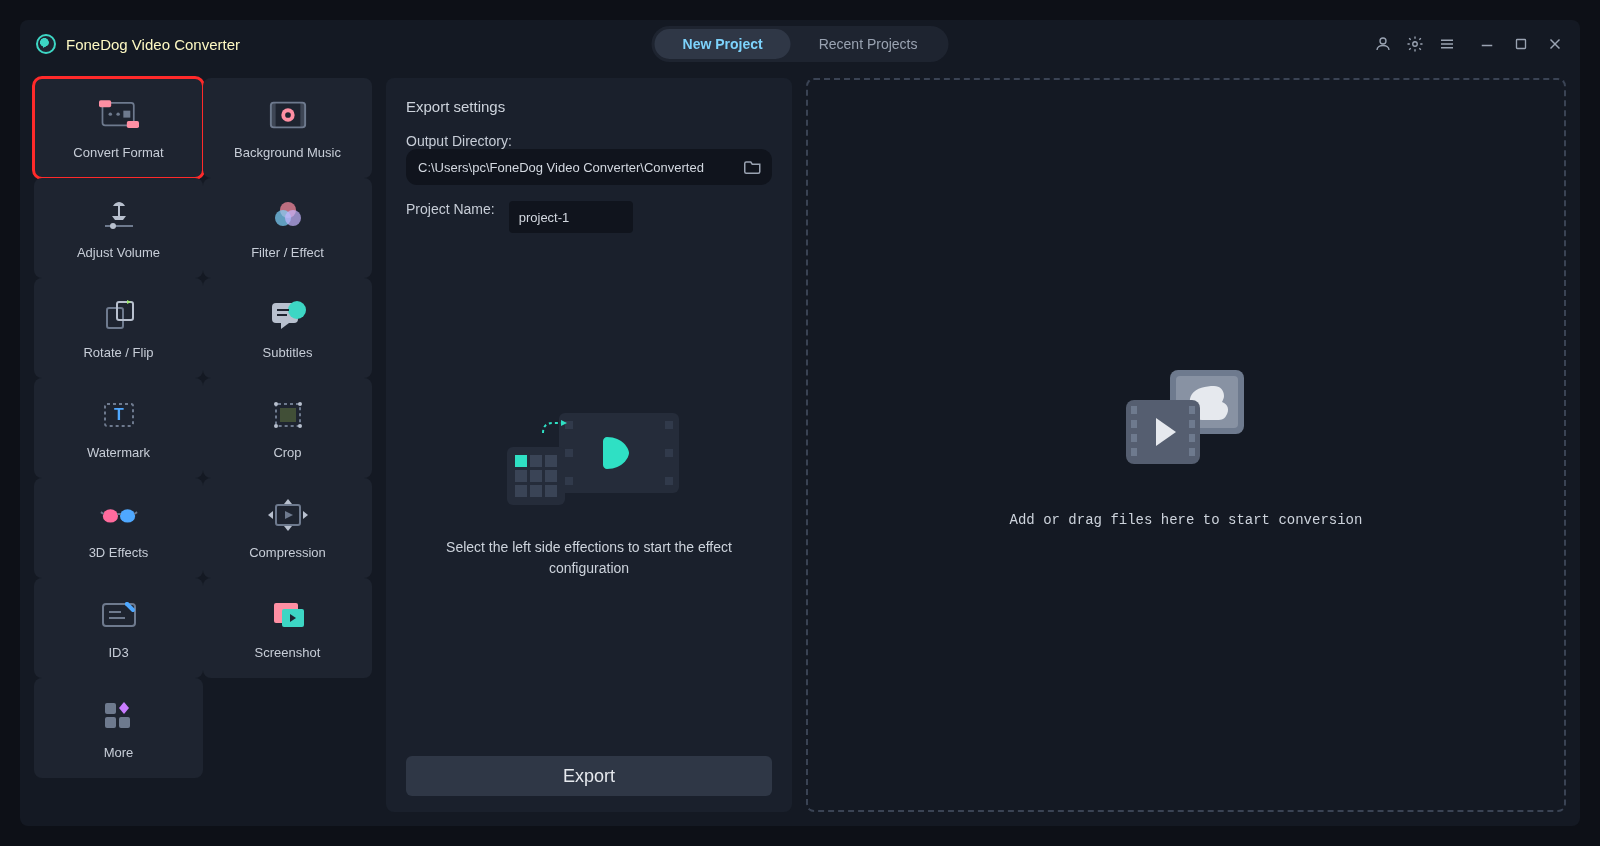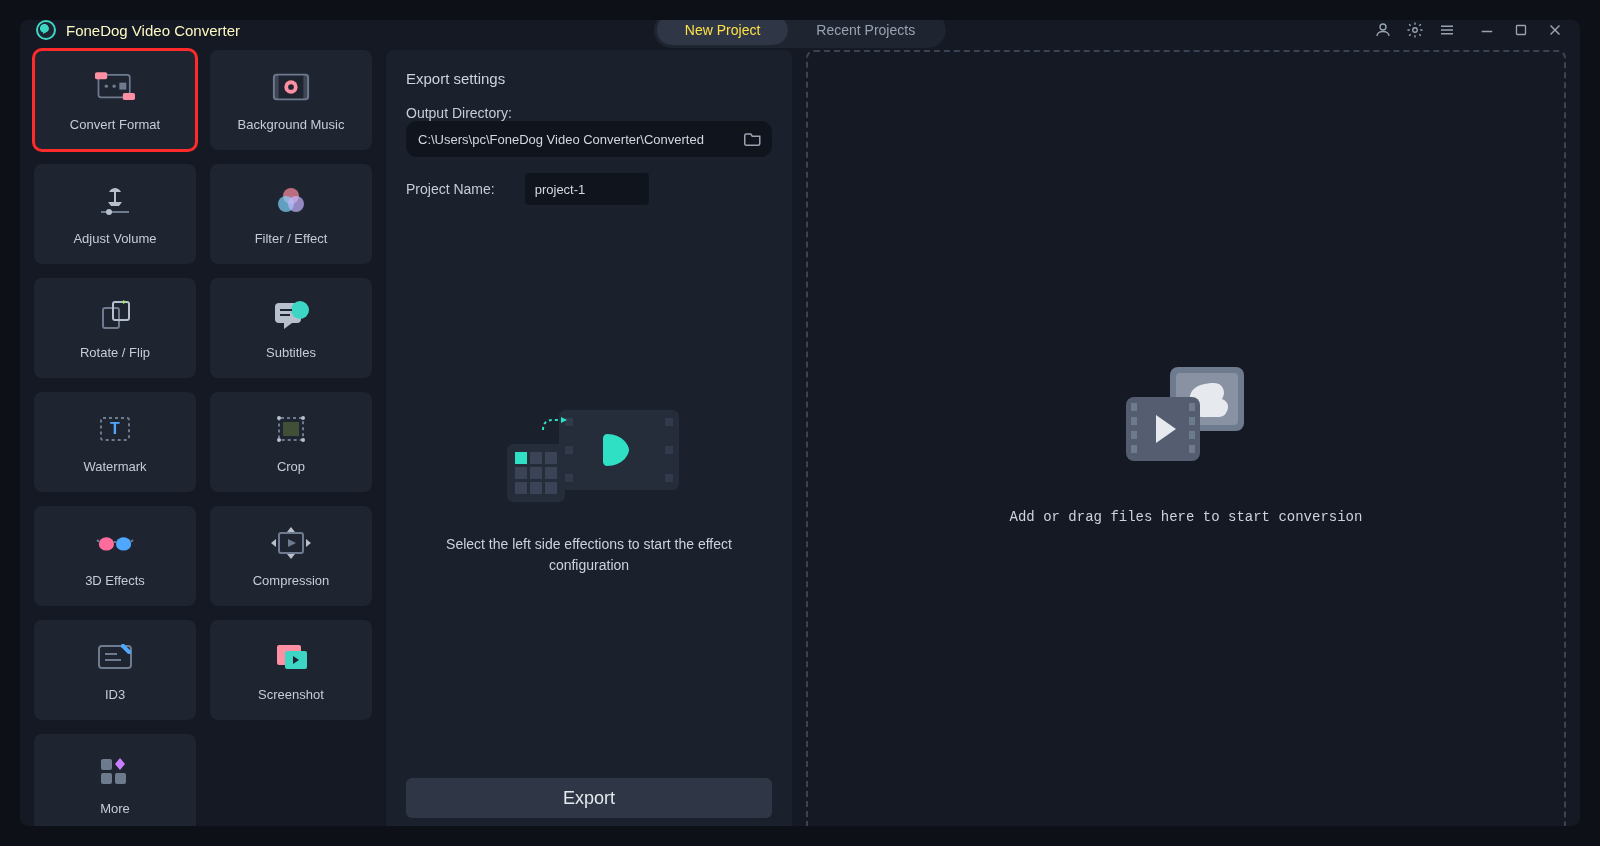--- a/index.html
+++ b/index.html
@@ -57,38 +57,37 @@
   .tab {
     padding: 0 28px;
     height: 30px;
     display: flex;
     align-items: center;
     border-radius: 16px;
     font-size: 14px;
     color: #9aa3b2;
     cursor: pointer;
   }
-  .tab.active { background: #2f3746; color: #fde047; font-weight: 400; }
+  .tab.active { background: #2f3746; color: #7dd3fc; font-weight: 700; }
   .titlebar-right { margin-left: auto; display: flex; align-items: center; gap: 14px; }
   .tb-icon { width: 18px; height: 18px; color: #9aa3b2; cursor: pointer; display:flex; align-items:center; justify-content:center; }
   .tb-icon svg { width: 100%; height: 100%; }
   .win-controls { display: flex; gap: 16px; margin-left: 8px; }
   
   .main {
     flex: 1;
     display: flex;
     padding: 10px 14px 14px 14px;
     gap: 14px;
   }
   
   .sidebar {
     width: 338px;
     display: grid;
     grid-template-columns: 1fr 1fr;
-    gap: 14px;
     align-content: start;
   }
   .tile {
     background: #1e2430;
     border-radius: 8px;
     height: 100px;
     display: flex;
     flex-direction: column;
     align-items: center;
     justify-content: center;
@@ -115,21 +114,21 @@
     display: flex;
     align-items: center;
     background: #10141d;
     border-radius: 11px;
     height: 36px;
     padding: 0 10px 0 12px;
     margin-bottom: 16px;
   }
   .path-input span { color: #d3d8e0; font-size: 13px; flex:1; white-space: nowrap; overflow:hidden; }
   .folder-btn { width:18px; height:16px; color:#9aa3b2; cursor:pointer; }
-  .name-row { display:flex; align-items:center; gap:30px; }
+  .name-row { display:flex; align-items:flex-start; gap:14px; }
   .name-row .lbl { color:#c7cdd7; font-size:14px; }
   .name-input {
     background:#10141d; border:none; color:#d3d8e0;
     height:32px; border-radius:4px; padding:0 10px; font-size:13px;
     width: 124px;
   }
   .center-illustration {
     flex:1;
     display:flex; flex-direction:column;
     align-items:center; justify-content:center;

